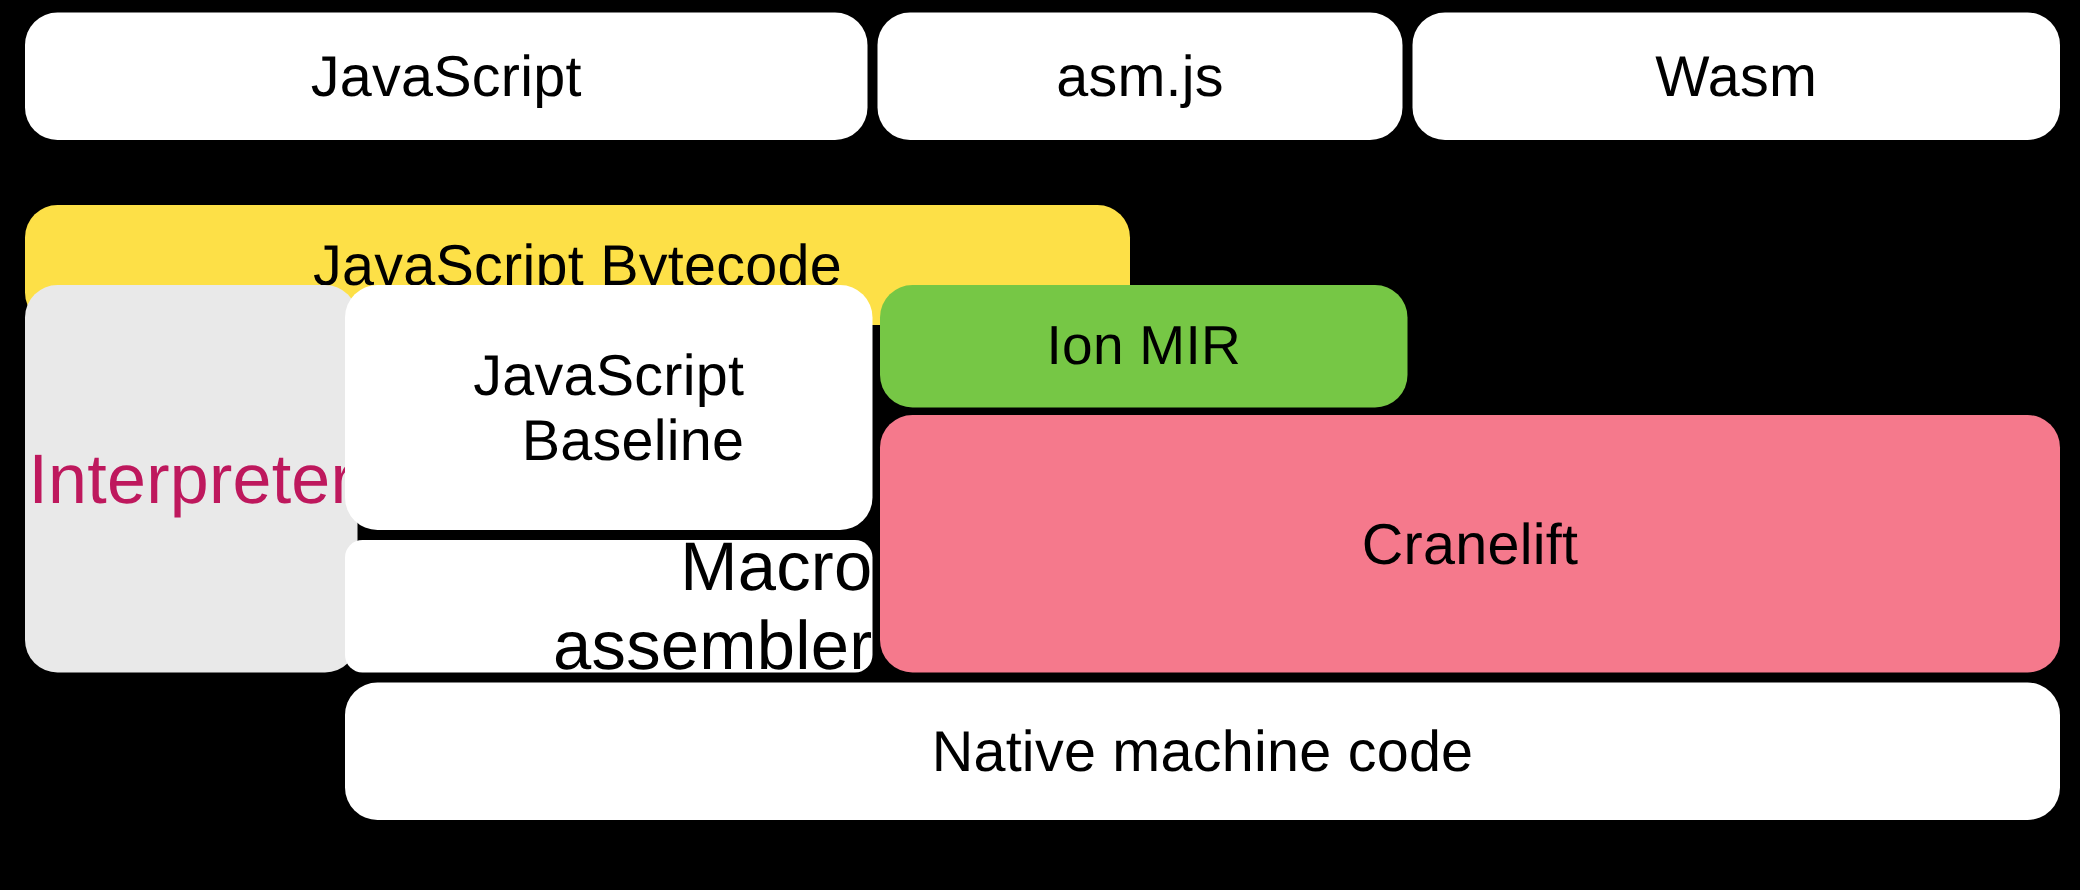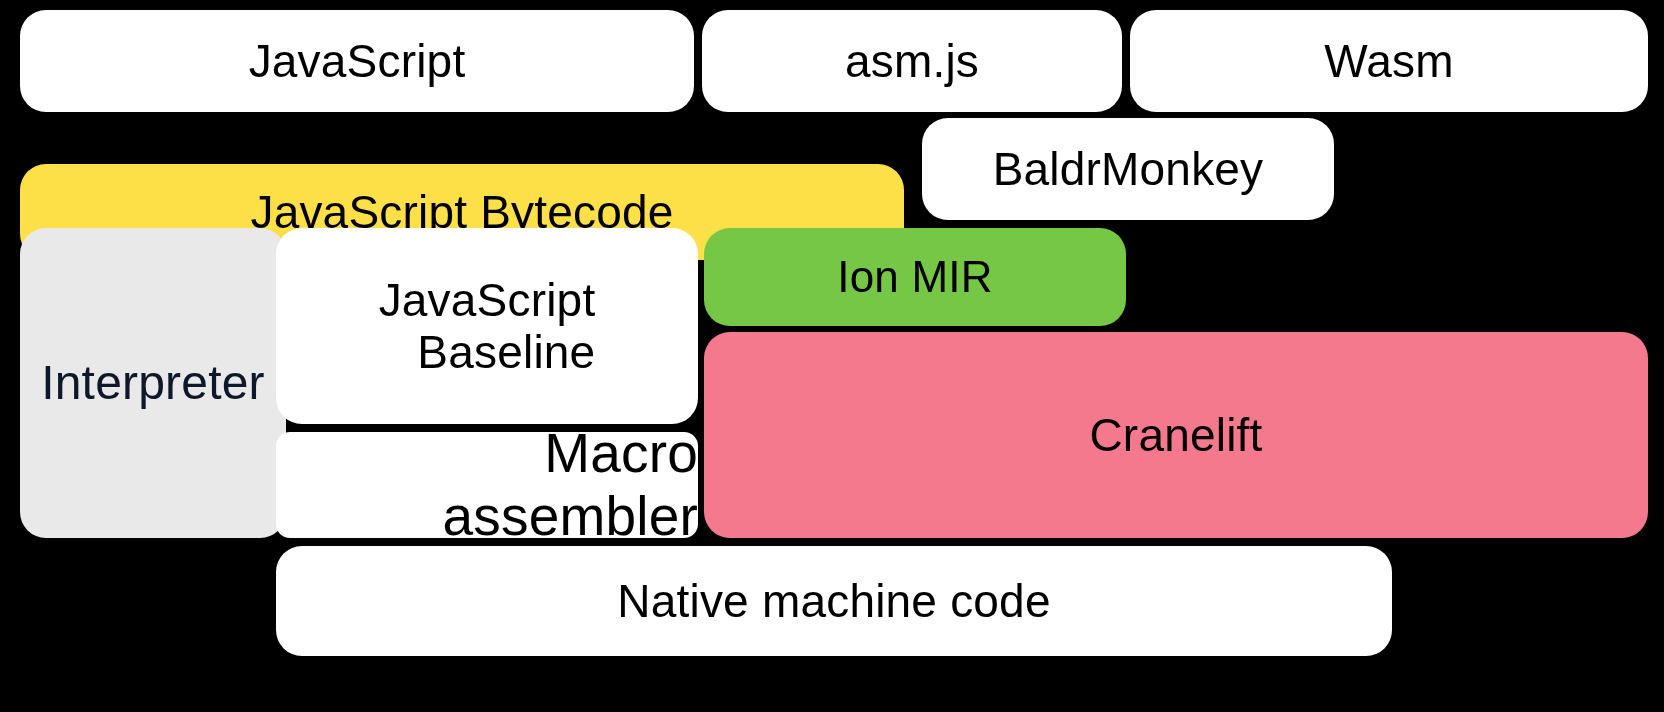--- a/index.html
+++ b/index.html
@@ -37,21 +37,20 @@
   }
 </style>
 </head>
 <body>
 
 <div id="canvas" style="background: rgb(0, 0, 0);">
     <div class="box" style="left: 20px; top: 10px; width: 674px; height: 102px; background: rgb(255, 255, 255); color: rgb(0, 0, 0); font-size: 46px;">JavaScript</div>
     <div class="box" style="left: 1130px; top: 10px; width: 518px; height: 102px; background: rgb(255, 255, 255); color: rgb(0, 0, 0); font-size: 46px;">Wasm</div>
     <div class="box" style="left: 702px; top: 10px; width: 420px; height: 102px; background: rgb(255, 255, 255); color: rgb(0, 0, 0); font-size: 46px;">asm.js</div>
     <div class="box" style="left: 20px; top: 118px; width: 884px; height: 96px; background: #fde047; color: rgb(0, 0, 0); font-size: 46px; margin-top: 46px;">JavaScript Bytecode</div>
-    <div class="box" style="left: 922px; top: 118px; width: 412px; height: 102px; background: rgb(255, 255, 255); color: rgb(0, 0, 0); font-size: 46px;">BaldrMonkey</div>
-    <div class="box" style="left: 20px; top: 228px; width: 266px; height: 310px; background: rgb(233, 233, 233); color: #0f172a; font-size: 48px;">Interpreter</div>
+    <div class="box" style="left: 20px; top: 228px; width: 266px; height: 310px; background: rgb(233, 233, 233); color: #be185d; font-size: 56px;">Interpreter</div>
     <div class="box" style="left: 276px; top: 228px; width: 422px; height: 196px; background: rgb(255, 255, 255); color: rgb(0, 0, 0); font-size: 46px;">JavaScript
 Baseline</div>
     <div class="box" style="left: 276px; top: 432px; width: 422px; height: 106px; background: rgb(255, 255, 255); color: rgb(0, 0, 0); font-size: 55px; border-radius: 14px;">Macro assembler</div>
     <div class="box" style="left: 704px; top: 332px; width: 944px; height: 206px; background: rgb(245, 121, 140); color: rgb(0, 0, 0); font-size: 46px;">Cranelift</div>
     <div class="box" style="left: 704px; top: 228px; width: 422px; height: 98px; background: rgb(118, 199, 69); color: rgb(0, 0, 0); font-size: 44px;">Ion MIR</div>
-    <div class="box" style="left: 276px; top: 546px; width: 1116px; height: 110px; background: rgb(255, 255, 255); color: rgb(0, 0, 0); font-size: 46px;">Native machine code</div>
+    <div class="box" style="left: 276px; top: 546px; width: 1372px; height: 110px; background: rgb(255, 255, 255); color: rgb(0, 0, 0); font-size: 46px;">Native machine code</div>
   </div>
 
 </body></html>

